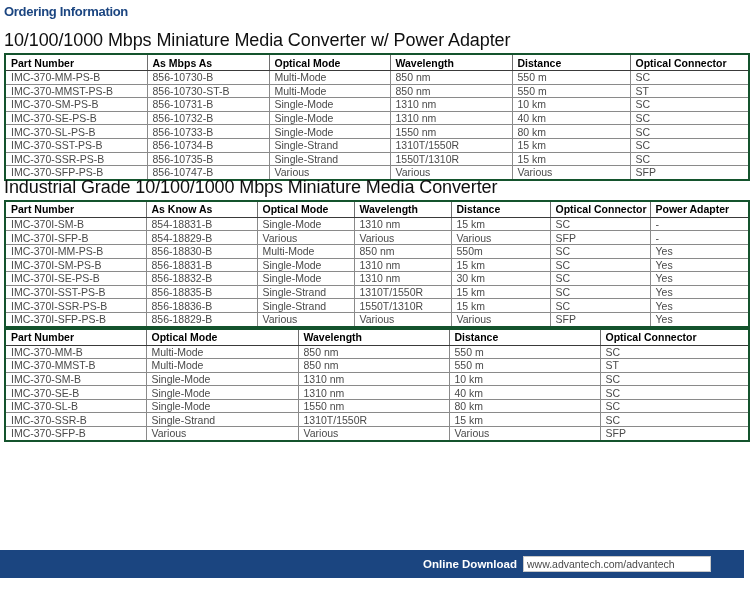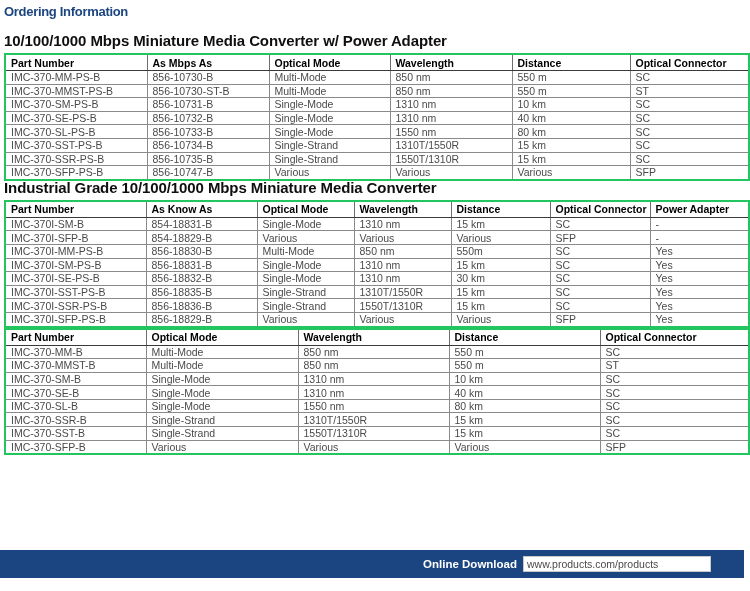--- a/index.html
+++ b/index.html
@@ -8,29 +8,29 @@
     font-family:"Liberation Sans",sans-serif;
     -webkit-font-smoothing:antialiased;
   }
   .page{padding:2px 2px 0 4px;position:relative;height:589px;}
 
   h1.page-title{
     font-size:13px;line-height:20px;font-weight:bold;
     color:#1b4580;margin:0 0 12px 0;letter-spacing:-0.3px;
   }
   h2.section-heading{
-    font-size:15px;line-height:13px;font-weight:bold;color:#0f0f0f;
+    font-size:18px;line-height:13px;font-weight:normal;color:#0f0f0f;
     margin:0 0 6px 0;letter-spacing:-0.1px;
   }
   .sec-2{margin-top:17px;}
   .sec-3{margin-top:15px;}
 
   table.data-table{
     border-collapse:collapse;table-layout:fixed;
-    width:744px;border:2px solid #22c55e;
+    width:744px;border:2px solid #14532d;
     margin:0;
   }
   table.data-table th{
     font-size:10.5px;font-weight:bold;color:#000;
     text-align:left;padding:0 3px 0 5px;height:15px;
     border:1px solid #6e6e6e;border-bottom:1px solid #3a3a3a;
     white-space:nowrap;overflow:hidden;
   }
   table.data-table td{
     font-size:10.5px;color:#4a4a4a;
@@ -305,36 +305,29 @@
           <td>SC</td>
         </tr>
         <tr>
           <td>IMC-370-SSR-B</td>
           <td>Single-Strand</td>
           <td>1310T/1550R</td>
           <td>15 km</td>
           <td>SC</td>
         </tr>
         <tr>
-          <td>IMC-370-SST-B</td>
-          <td>Single-Strand</td>
-          <td>1550T/1310R</td>
-          <td>15 km</td>
-          <td>SC</td>
-        </tr>
-        <tr>
           <td>IMC-370-SFP-B</td>
           <td>Various</td>
           <td>Various</td>
           <td>Various</td>
           <td>SFP</td>
         </tr>
       </tbody>
   </table>
 
   <div class="footer-bar">
     <span class="footer-label">Online Download</span>
     <span class="footer-url-box">
-      <span>www.products.com/products</span>
+      <span>www.advantech.com/advantech</span>
     </span>
   </div>
 
 </div>
 
 </body></html>

